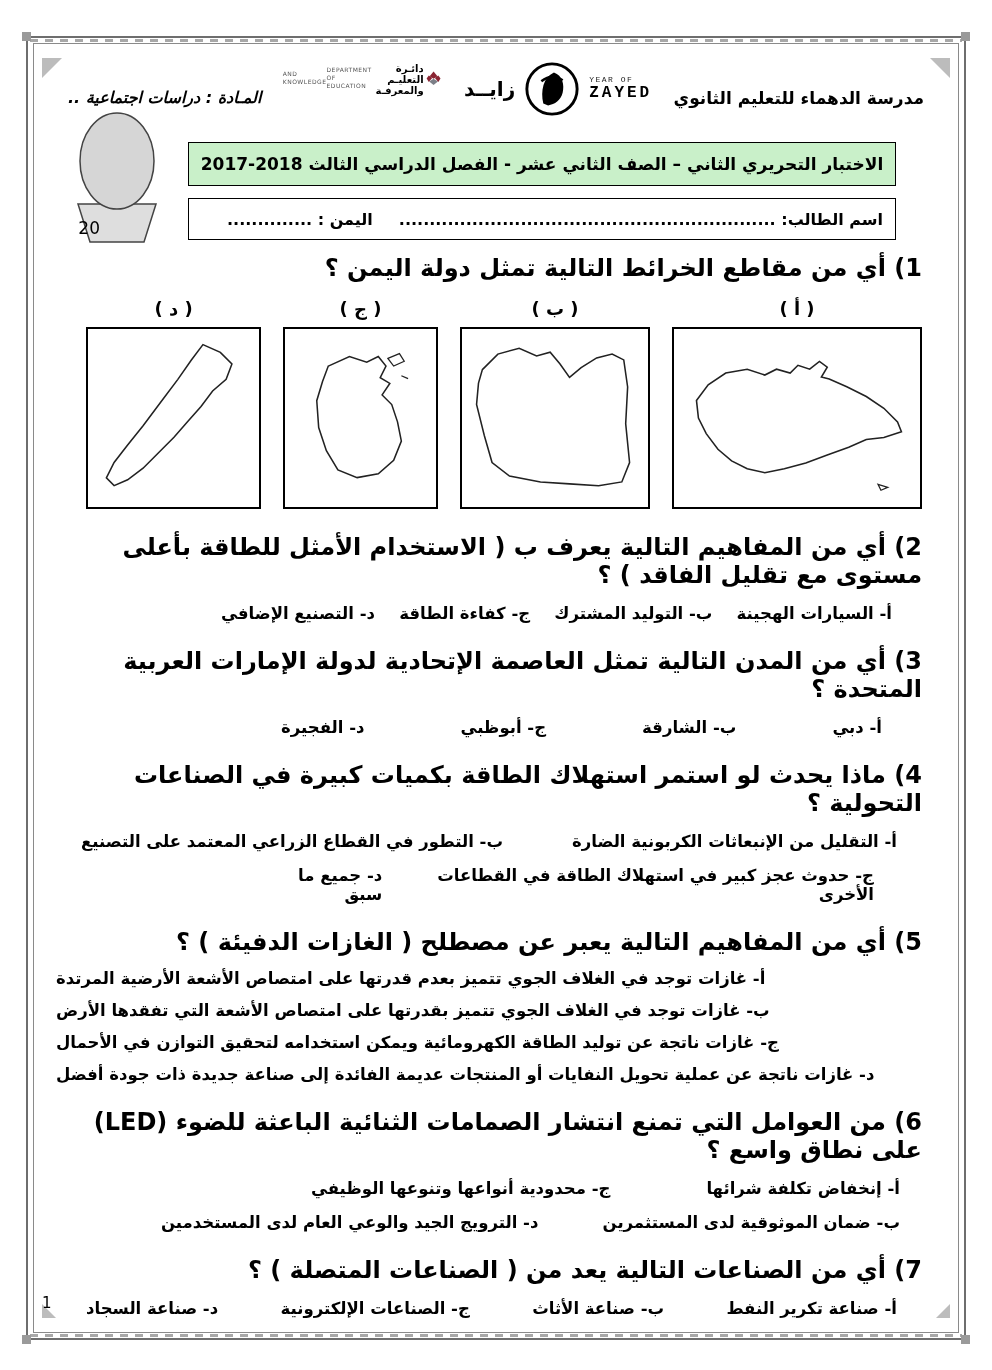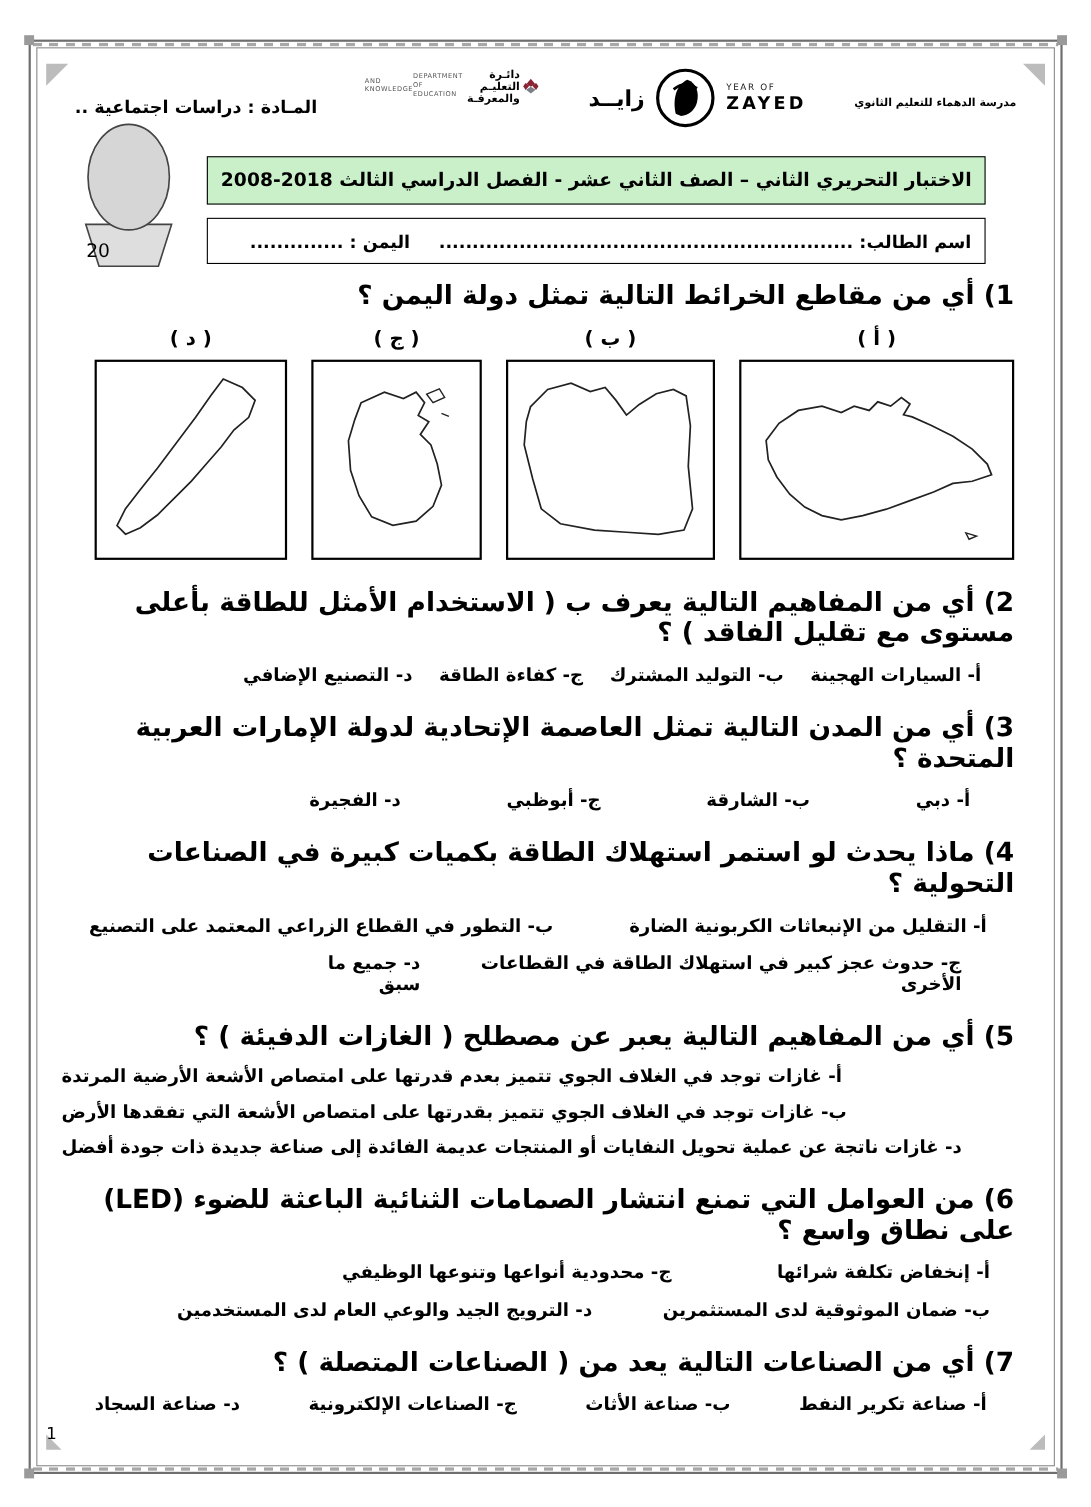--- a/index.html
+++ b/index.html
@@ -23,25 +23,25 @@
   .csq.bl { bottom: 26px; left: 22px; } .csq.br { bottom: 26px; right: 22px; }
   .tri { position: absolute; width: 0; height: 0; }
   .tri.tl { top: 58px; left: 42px; border-top: 20px solid #bcbcbc; border-right: 20px solid transparent; }
   .tri.tr { top: 58px; right: 42px; border-top: 20px solid #bcbcbc; border-left: 20px solid transparent; }
   .tri.bl { bottom: 52px; left: 42px; border-bottom: 14px solid #bcbcbc; border-right: 14px solid transparent; }
   .tri.br { bottom: 52px; right: 42px; border-bottom: 14px solid #bcbcbc; border-left: 14px solid transparent; }
 
   
   .header { position: absolute; top: 60px; right: 68px; left: 68px; display: flex;
             justify-content: space-between; align-items: flex-start; }
-  .school { font-weight: bold; font-size: 10px; margin-top: 28px; }
-  .subject { font-weight: bold; font-size: 16px; margin-top: 28px; }
+  .school { font-weight: bold; font-size: 17px; margin-top: 28px; }
+  .subject { font-weight: bold; font-size: 16px; margin-top: 28px; font-style: italic; }
   .zayed { direction: ltr; display: flex; align-items: center; gap: 8px; }
   .zayed-ar { font-weight: bold; font-size: 20px; }
-  .zayed-en { display: flex; flex-direction: column; line-height: 1.1; }
+  .zayed-en { display: flex; flex-direction: column; line-height: 1.1; font-family: Liberation Mono, monospace; }
   .zayed-en .yo { font-size: 8px; letter-spacing: 1.5px; color: #222; }
   .zayed-en .zy { font-size: 16px; font-weight: bold; letter-spacing: 3px; text-align: center; }
   .adek { display: flex; flex-direction: row; align-items: center; width: 160px; }
   .adek-ar { font-size: 10px; font-weight: bold; margin-top: 2px; }
   .adek-en { font-size: 6px; color: #555; letter-spacing: 0.5px; line-height: 1.3; direction: ltr; }
 
   
   .grade-fig { position: absolute; left: 64px; top: 106px; }
 
   
@@ -122,21 +122,21 @@
 
   <div class="subject">المـادة : دراسات اجتماعية ..</div>
 </div>
 
 <svg class="grade-fig" width="106" height="142" viewBox="0 0 106 142">
   <polygon points="14,98 92,98 80,136 26,136" fill="#dedede" stroke="#444" stroke-width="1.5"></polygon>
   <ellipse cx="53" cy="55" rx="37" ry="48" fill="#d6d6d6" stroke="#444" stroke-width="1.5"></ellipse>
   <text x="36" y="128" font-size="17" fill="#000">20</text>
 </svg>
 
-<div class="title-bar">الاختبار التحريري الثاني – الصف الثاني عشر - الفصل الدراسي الثالث 2018-2008</div>
+<div class="title-bar">الاختبار التحريري الثاني – الصف الثاني عشر - الفصل الدراسي الثالث 2018-2017</div>
 
 <div class="student-box">
   <span>اسم الطالب: ..............................................................</span>
   <span>اليمن : ..............</span>
 </div>
 
 <div class="content">
 
   <div class="q-text" style="margin-top:0">1) أي من مقاطع الخرائط التالية تمثل دولة اليمن ؟</div>
 
@@ -200,20 +200,21 @@
     <span>ب- التطور في القطاع الزراعي المعتمد على التصنيع</span>
   </div>
   <div class="row q4r2">
     <span>ج- حدوث عجز كبير في استهلاك الطاقة في القطاعات الأخرى</span>
     <span>د- جميع ما سبق</span>
   </div>
 
   <div class="q-text">5) أي من المفاهيم التالية يعبر عن مصطلح ( الغازات الدفيئة ) ؟</div>
   <div class="line">أ-   غازات توجد في الغلاف الجوي تتميز بعدم قدرتها على امتصاص الأشعة الأرضية المرتدة</div>
   <div class="line">ب- غازات توجد في الغلاف الجوي تتميز بقدرتها على امتصاص الأشعة التي تفقدها الأرض</div>
+  <div class="line">ج- غازات ناتجة عن توليد الطاقة الكهرومائية ويمكن استخدامه لتحقيق التوازن في الأحمال</div>
   <div class="line">د- غازات ناتجة عن عملية تحويل النفايات أو المنتجات عديمة الفائدة إلى صناعة جديدة ذات جودة أفضل</div>
 
   <div class="q-text">6) من العوامل التي تمنع انتشار الصمامات الثنائية الباعثة للضوء (LED) على نطاق واسع ؟</div>
   <div class="row q6r1">
     <span>أ-   إنخفاض تكلفة شرائها</span>
     <span>ج-  محدودية أنواعها وتنوعها الوظيفي</span>
   </div>
   <div class="row q6r2">
     <span>ب- ضمان الموثوقية لدى المستثمرين</span>
     <span>د-   الترويج الجيد والوعي العام لدى المستخدمين</span>

